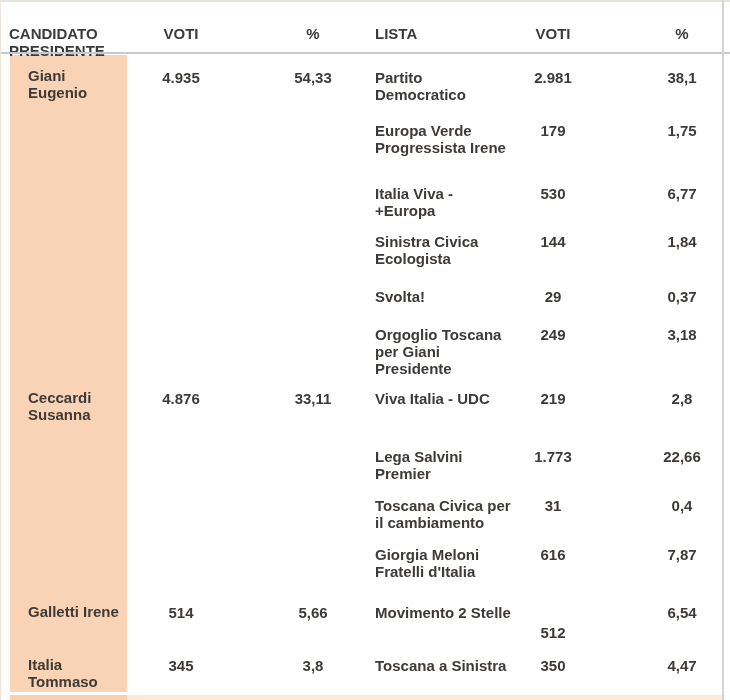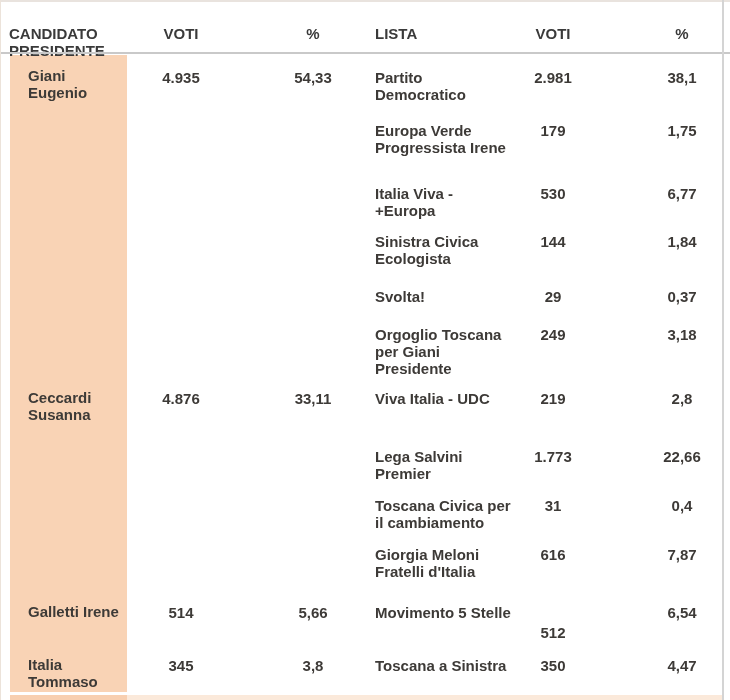--- a/index.html
+++ b/index.html
@@ -114,21 +114,21 @@
   <div>
     <div class="cell c-li" style="top:546px">Giorgia Meloni Fratelli d'Italia</div>
     <div class="cell c-v2" style="top:546px">616</div>
     <div class="cell c-p2" style="top:546px">7,87</div>
   </div>
 
   <div>
     <div class="cell c-cand" style="top:603px">Galletti Irene</div>
     <div class="cell c-v1" style="top:604px">514</div>
     <div class="cell c-p1" style="top:604px">5,66</div>
-    <div class="cell c-li" style="top:604px">Movimento 5 Stelle</div>
+    <div class="cell c-li" style="top:604px">Movimento 2 Stelle</div>
     <div class="cell c-v2" style="top:624px">512</div>
     <div class="cell c-p2" style="top:604px">6,54</div>
   </div>
 
   <div>
     <div class="cell c-cand" style="top:656px">Italia Tommaso</div>
     <div class="cell c-v1" style="top:657px">345</div>
     <div class="cell c-p1" style="top:657px">3,8</div>
     <div class="cell c-li" style="top:657px">Toscana a Sinistra</div>
     <div class="cell c-v2" style="top:657px">350</div>

